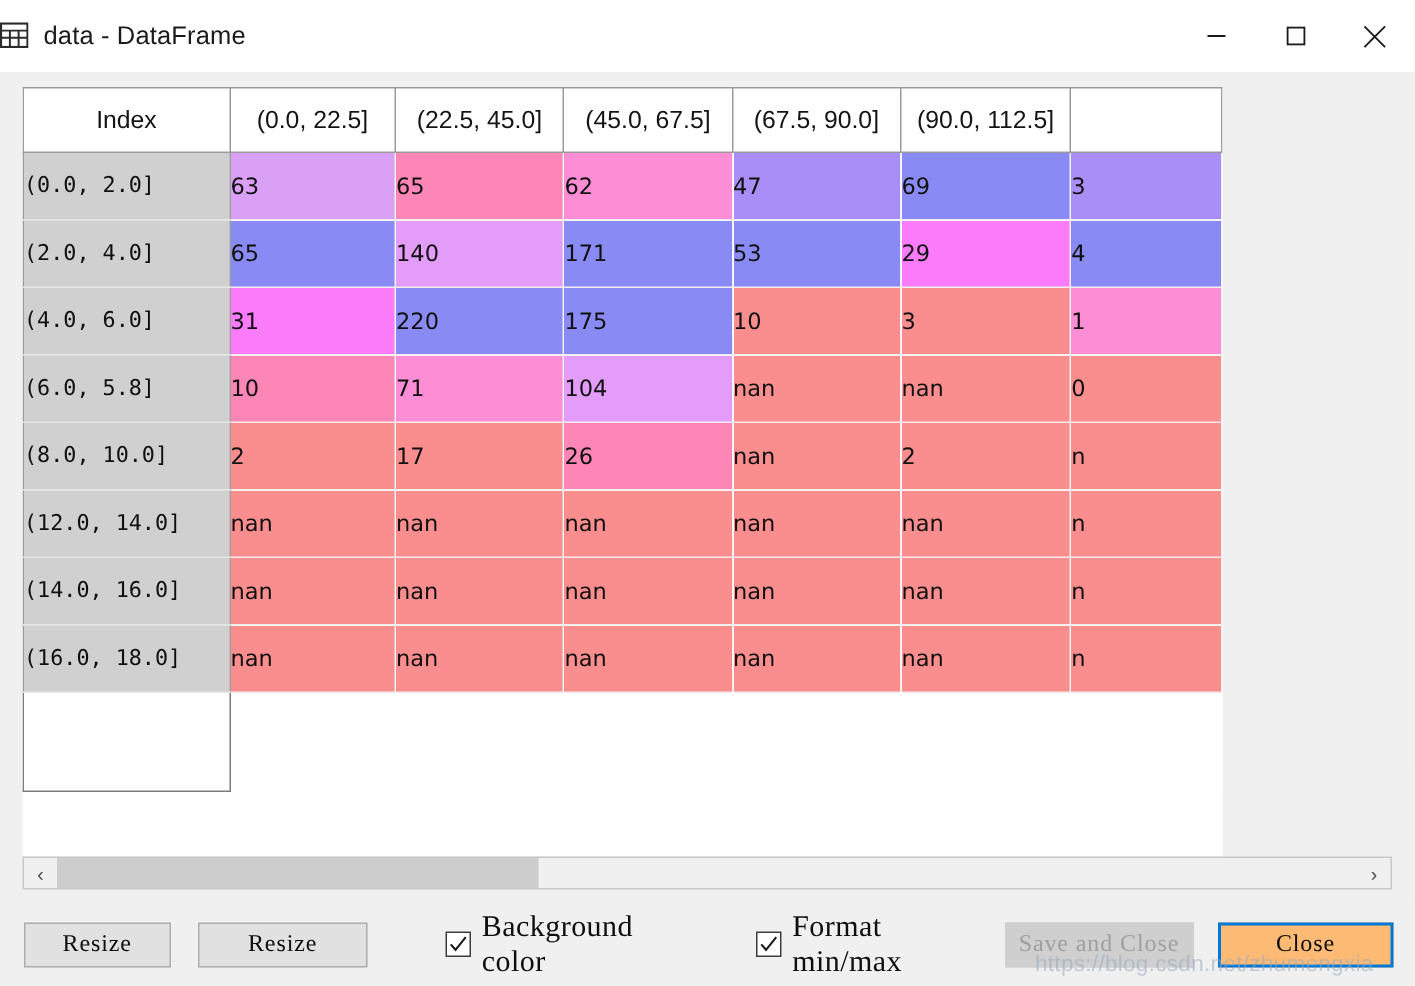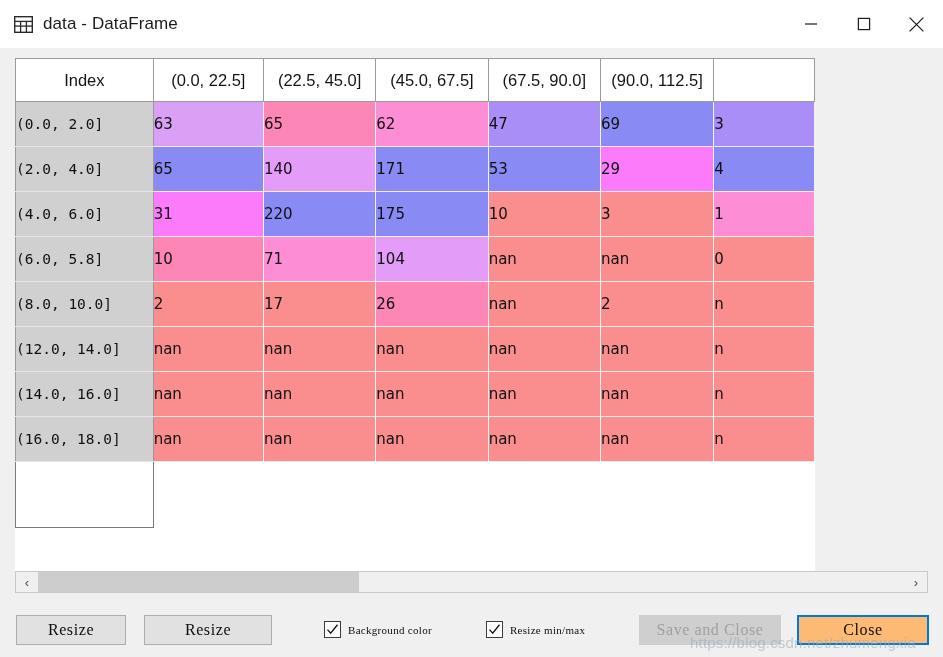--- a/index.html
+++ b/index.html
@@ -22,22 +22,21 @@
   
   .titlebar {
     height: 48px;
     background: #ffffff;
     display: flex;
     align-items: center;
     flex: 0 0 48px;
   }
   .title-left {
     display: flex;
-    align-items: center;
-    padding-left: 14px;
+    align-items: flex-start;
     gap: 10px;
     flex: 1 1 auto;
     min-width: 0;
   }
   .app-icon {
     width: 19px; height: 19px;
     display: block;
   }
   .title-text {
     font-size: 17px;
@@ -191,21 +190,21 @@
   }
   .btn-format { width: 110px; margin-right: 18px; }
   .btn-resize { width: 128px; margin-right: 20px; }
 
   .chk-wrap {
     display: flex;
     align-items: center;
     gap: 7px;
     margin-right: 22px;
     font-family: "Liberation Serif", serif;
-    font-size: 11px;
+    font-size: 20px;
     color: #0e0e0e;
     letter-spacing: .3px;
     padding-left: 32px;
   }
   .chk-box {
     width: 17px; height: 17px;
     border: 1px solid #3c3c3c;
     background: #ffffff;
     display: flex; align-items: center; justify-content: center;
     flex: 0 0 17px;
@@ -403,21 +402,21 @@
       </span>
       <span>Background color</span>
     </div>
 
     <div class="chk-wrap">
       <span class="chk-box">
         <svg width="13" height="13" viewBox="0 0 13 13" xmlns="http://www.w3.org/2000/svg">
           <polyline points="1.5,6.6 4.7,10.2 11.5,1.8" fill="none" stroke="#1a1a1a" stroke-width="1.4"></polyline>
         </svg>
       </span>
-      <span>Resize min/max</span>
+      <span>Format min/max</span>
     </div>
 
     <div class="spacer"></div>
 
     <div class="btn btn-save">Save and Close</div>
     <div class="btn btn-close">Close</div>
 
     <div class="watermark">https://blog.csdn.net/zhumengxia</div>
   </div>
 

